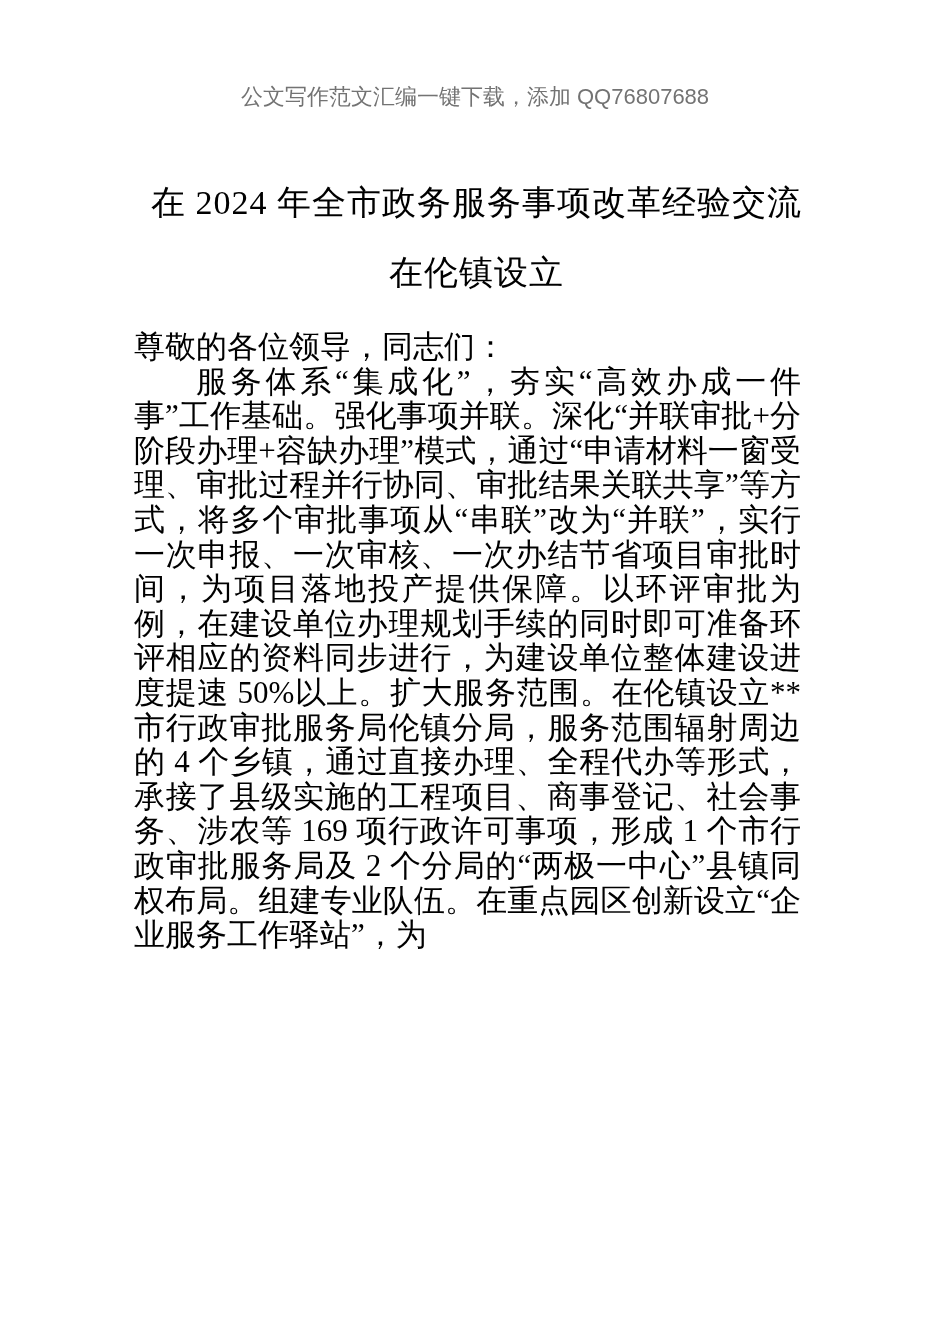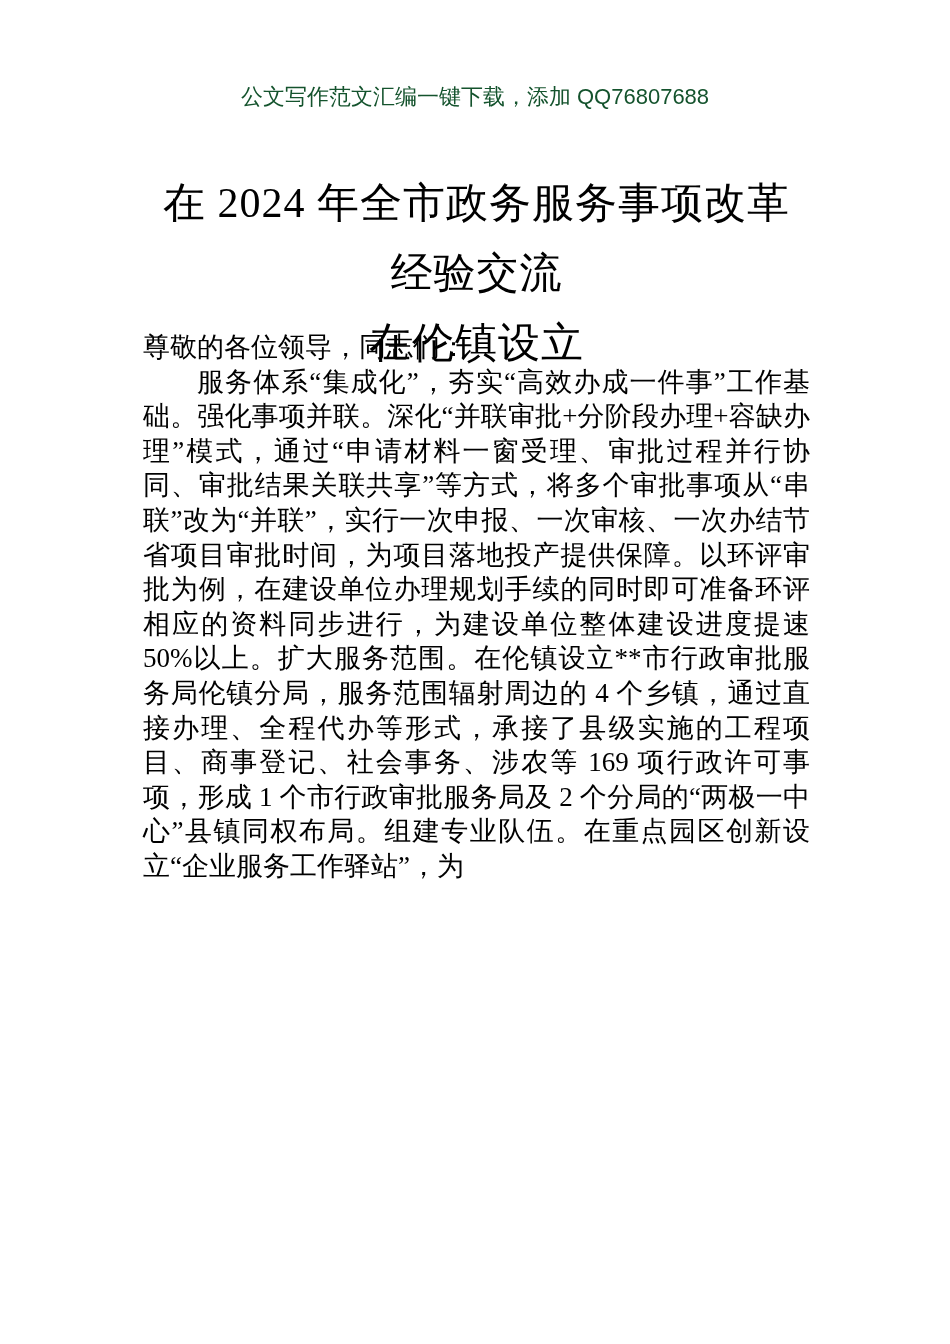--- a/index.html
+++ b/index.html
@@ -27,52 +27,52 @@
     font-family: "Liberation Sans", sans-serif;
     
   }
   .doc-title {
     position: absolute;
     top: 168px;
     left: 143px;
     width: 667px;
     margin: 0;
     text-align: center;
-    font-size: 42px;
+    font-size: 34px;
     line-height: 70px;
     font-weight: 500;
     letter-spacing: 1px;
   }
   .doc-title .title-line {
     display: block;
   }
   .doc-body {
     position: absolute;
     top: 330px;
-    left: 143px;
+    left: 134px;
     width: 667px;
-    font-size: 27px;
+    font-size: 31px;
     line-height: 34.6px;
     text-align: justify;
     text-justify: inter-character;
   }
   .doc-body p {
     margin: 0;
     padding: 0;
   }
   .doc-body p.indent {
     text-indent: 2em;
   }
 </style>
 </head>
 <body>
 
 <div class="page">
 
-  <div class="promo" style="color: #14532d;">公文写作范文汇编一键下载，添加 QQ76807688</div>
+  <div class="promo" style="color: #737373;">公文写作范文汇编一键下载，添加 QQ76807688</div>
 
   <h1 class="doc-title">
     <span class="title-line">在 2024 年全市政务服务事项改革经验交流</span>
     <span class="title-line">在伦镇设立</span>
   </h1>
 
   <div class="doc-body" id="doc-body">
       <p class="">尊敬的各位领导，同志们：</p>
       <p class="indent">服务体系“集成化”，夯实“高效办成一件事”工作基础。强化事项并联。深化“并联审批+分阶段办理+容缺办理”模式，通过“申请材料一窗受理、审批过程并行协同、审批结果关联共享”等方式，将多个审批事项从“串联”改为“并联”，实行一次申报、一次审核、一次办结节省项目审批时间，为项目落地投产提供保障。以环评审批为例，在建设单位办理规划手续的同时即可准备环评相应的资料同步进行，为建设单位整体建设进度提速 50%以上。扩大服务范围。在伦镇设立**市行政审批服务局伦镇分局，服务范围辐射周边的 4 个乡镇，通过直接办理、全程代办等形式，承接了县级实施的工程项目、商事登记、社会事务、涉农等 169 项行政许可事项，形成 1 个市行政审批服务局及 2 个分局的“两极一中心”县镇同权布局。组建专业队伍。在重点园区创新设立“企业服务工作驿站”，为</p>
     </div>

